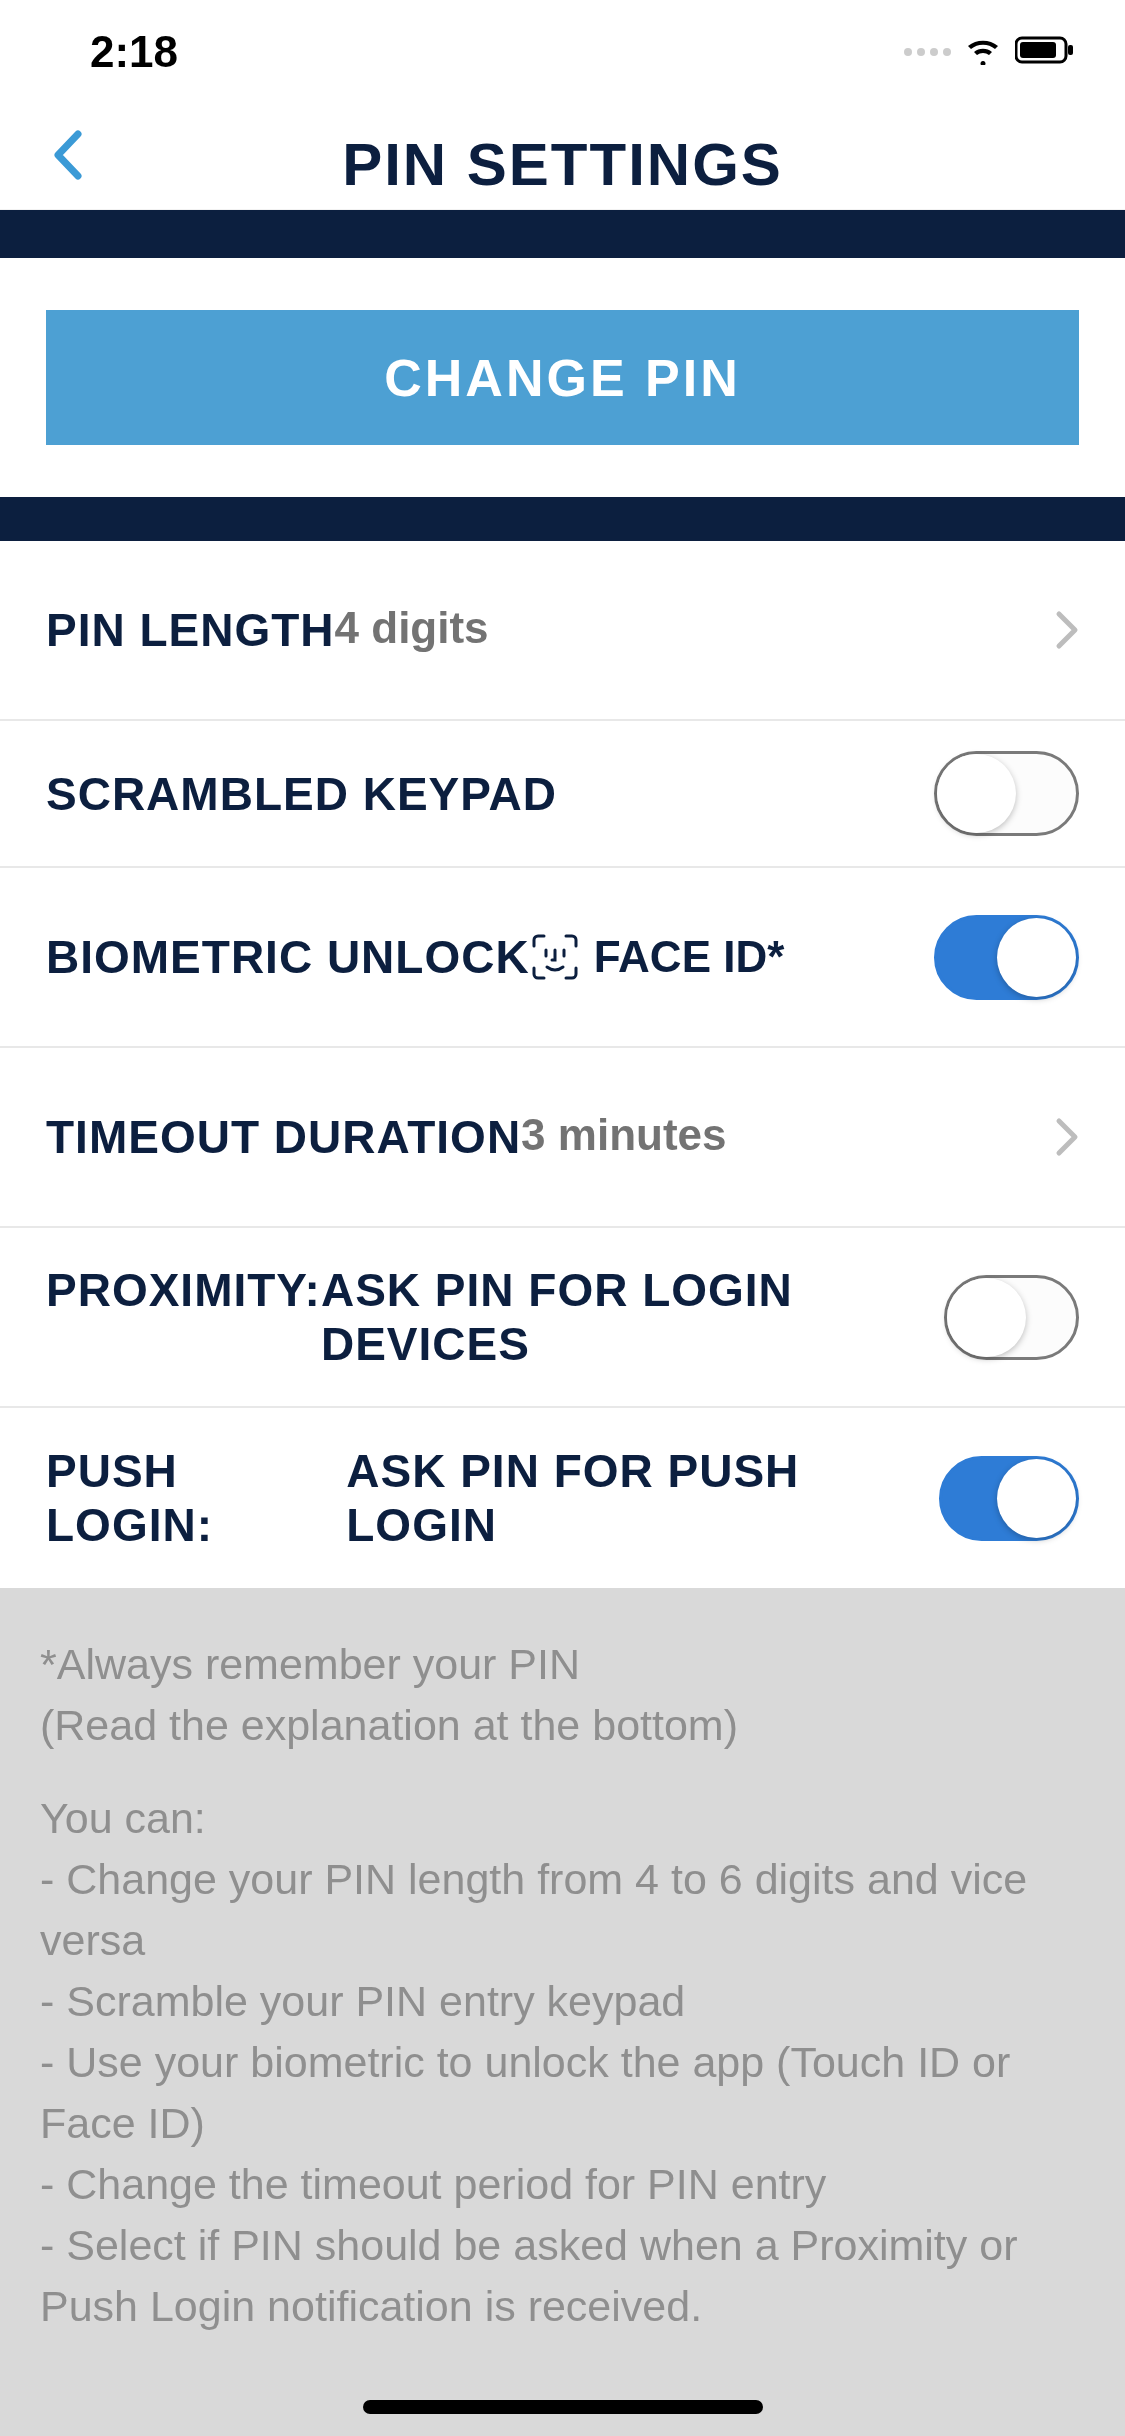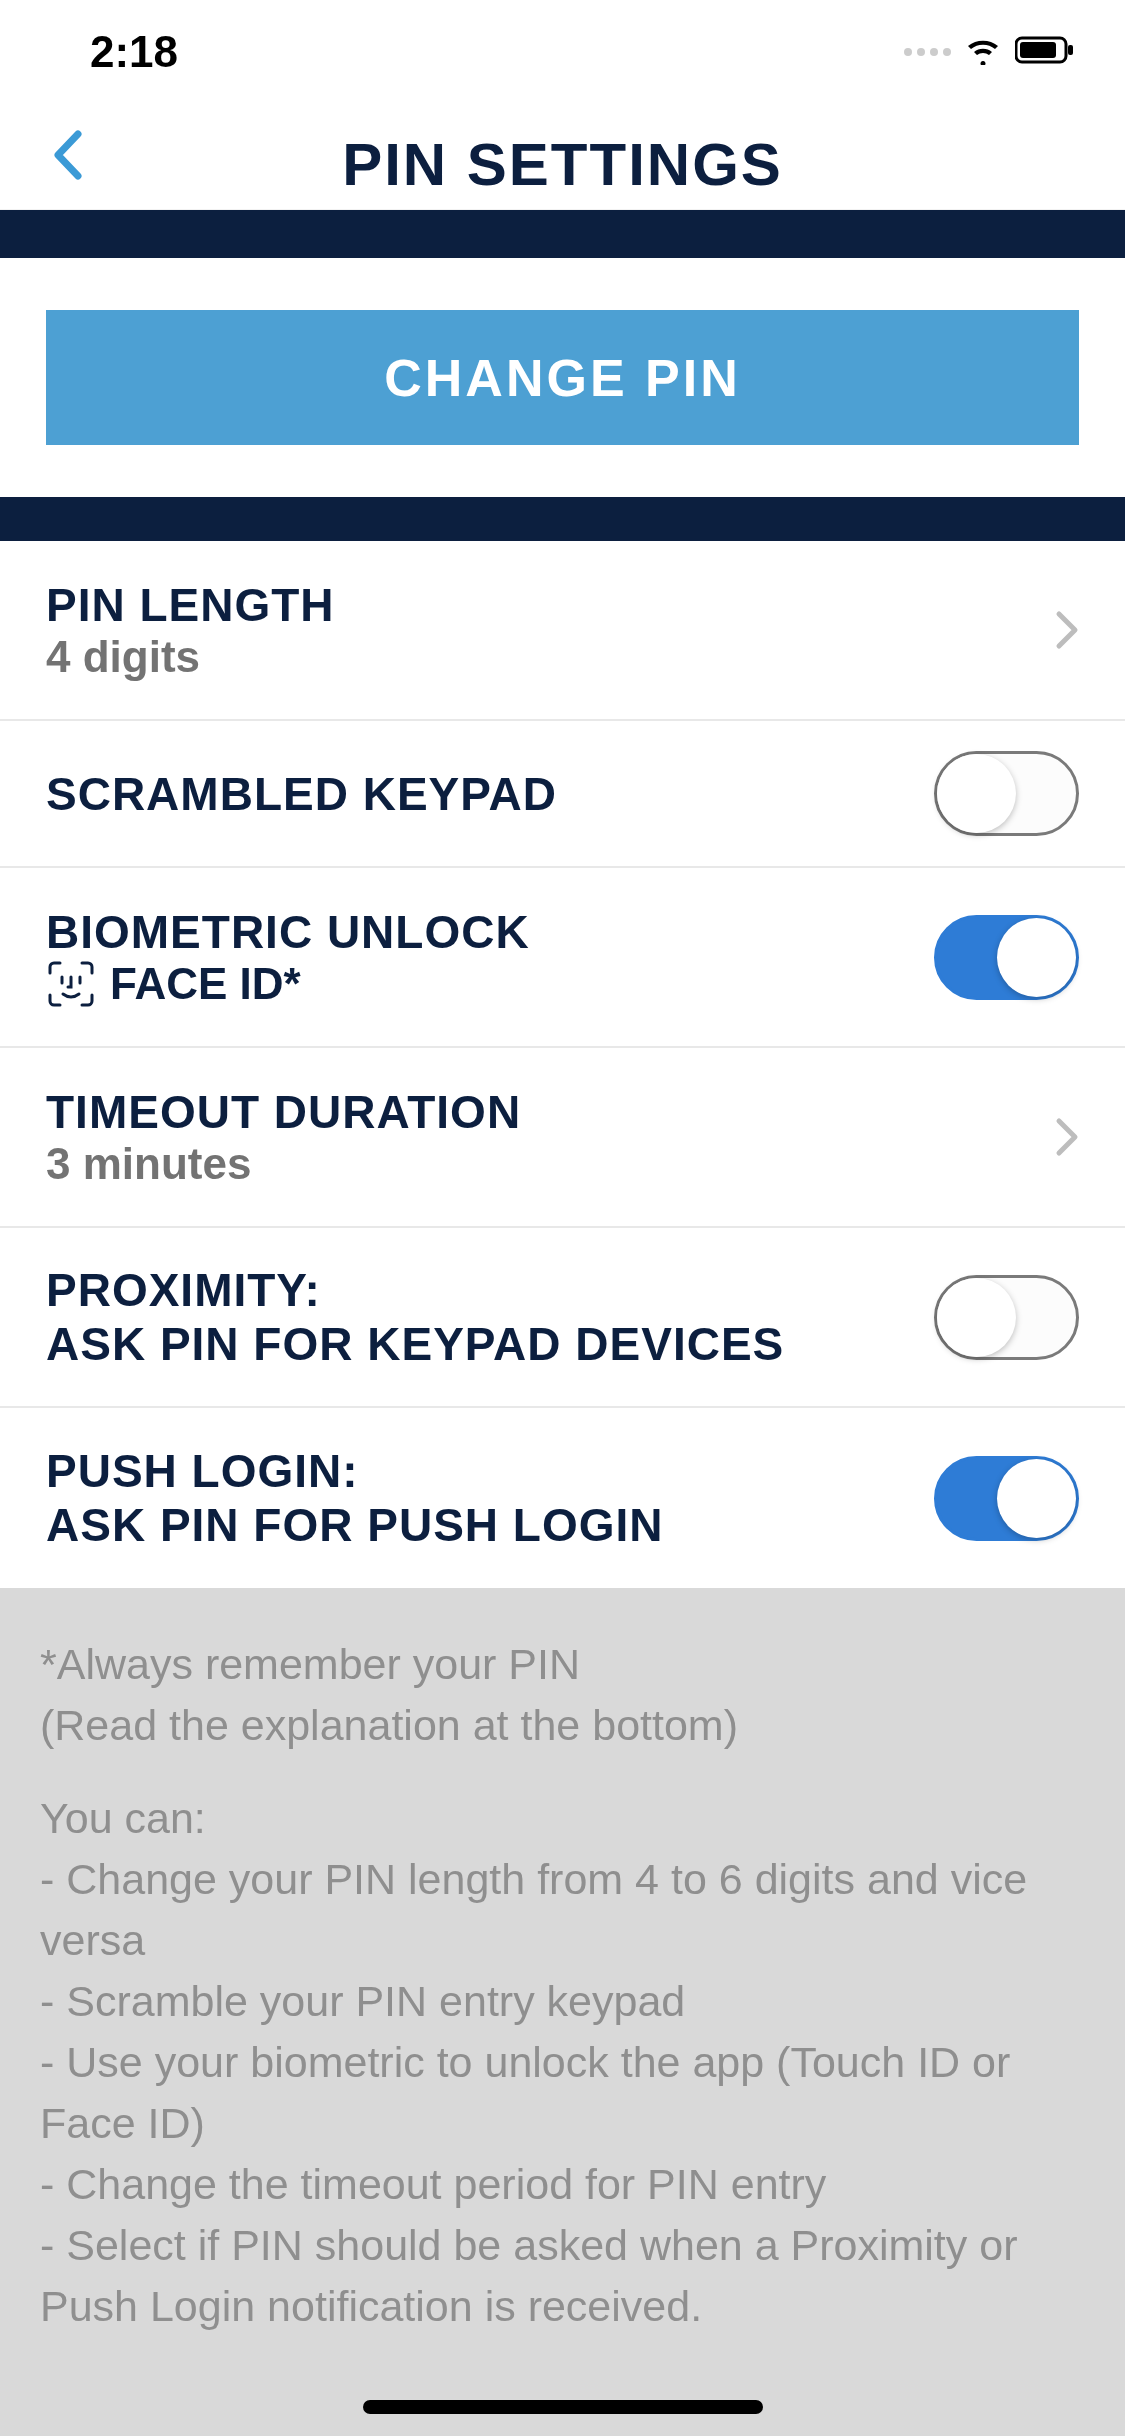--- a/index.html
+++ b/index.html
@@ -94,21 +94,21 @@
   .settings-list { background: #fff; }
   .row {
     padding: 30px 46px;
     border-bottom: 2px solid #e8e8e8;
     display: flex;
     align-items: center;
     justify-content: space-between;
     min-height: 145px;
   }
   .row.tall { min-height: 180px; }
-  .row-left { display: flex; flex-direction: column; gap: 0; }
+  .row-left { display: flex; gap: 0; }
   .row-title {
     font-size: 46px;
     font-weight: 700;
     color: #0C1F3F;
     letter-spacing: 1px;
     font-family: "Arial Narrow", Arial, sans-serif;
     font-stretch: condensed;
   }
   .row-value {
     font-size: 44px;
@@ -278,21 +278,21 @@
     <div class="chevron-right">
       <svg viewBox="0 0 24 40">
           <polyline points="4,4 20,20 4,36" fill="none" stroke="currentColor" stroke-width="5" stroke-linecap="round" stroke-linejoin="round"></polyline>
         </svg>
     </div>
   </div>
 
   <div class="row tall">
     <div class="row-left">
       <div class="row-title">PROXIMITY:</div>
-      <div class="row-title">ASK PIN FOR KEYPAD DEVICES</div>
+      <div class="row-title">ASK PIN FOR LOGIN DEVICES</div>
     </div>
     <div class="toggle" id="tg-proximity">
         <div class="knob"></div>
       </div>
   </div>
 
   <div class="row tall" style="border-bottom:none;">
     <div class="row-left">
       <div class="row-title">PUSH LOGIN:</div>
       <div class="row-title">ASK PIN FOR PUSH LOGIN</div>

